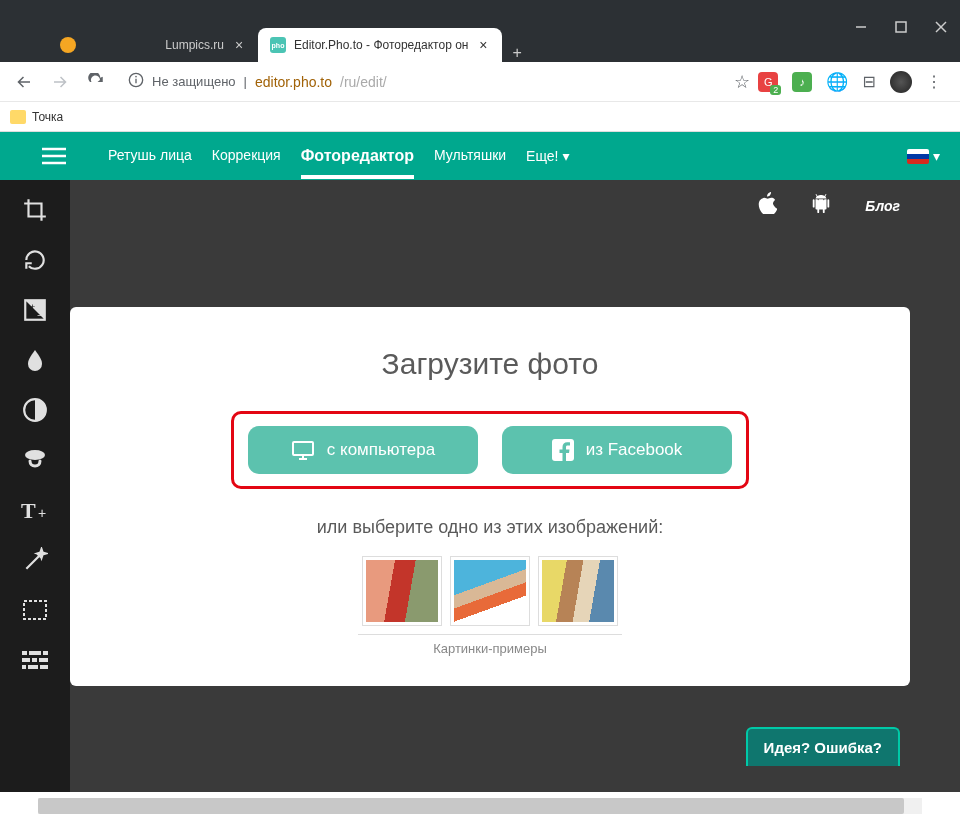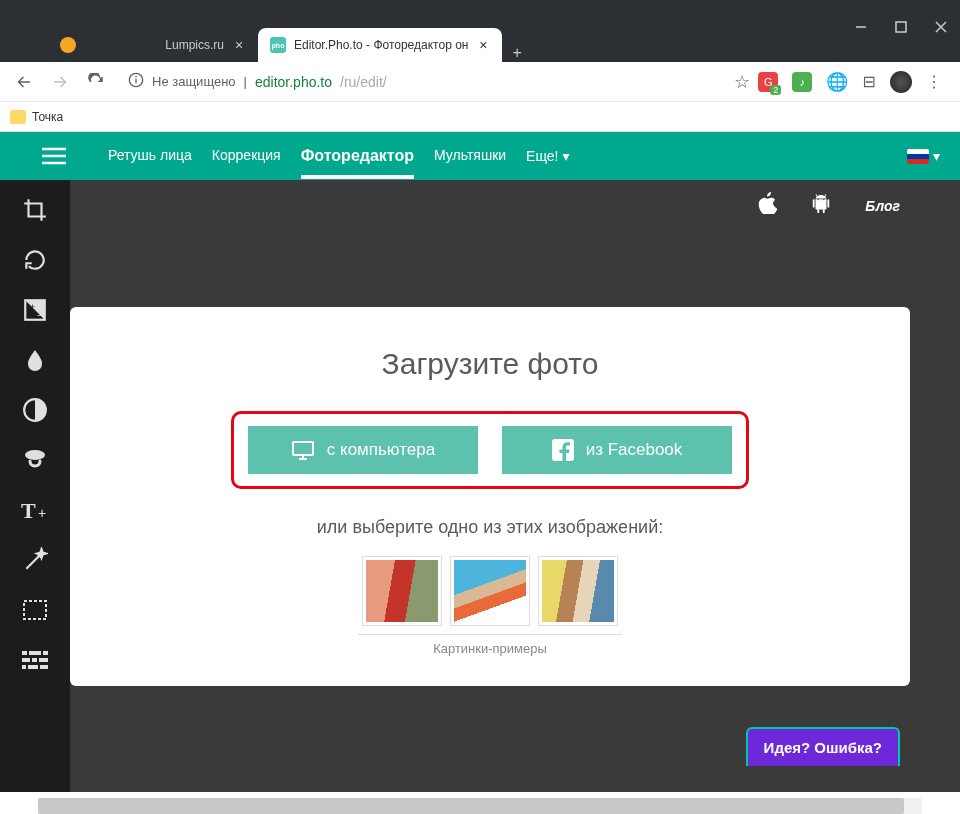--- a/index.html
+++ b/index.html
@@ -17,21 +17,21 @@
     .tab-close { width: 14px; height: 14px; display: flex; align-items: center; justify-content: center; color: inherit; cursor: pointer; font-size: 14px; }
     .new-tab { color: #ccc; padding: 0 10px; font-size: 16px; cursor: pointer; }
     .window-controls { position: absolute; right: 10px; top: 18px; display: flex; gap: 22px; }
     .win-btn { width: 18px; height: 18px; display: flex; align-items: center; justify-content: center; color: #ccc; cursor: pointer; }
     
     .browser-toolbar { height: 40px; background: #fff; display: flex; align-items: center; padding: 0 10px; gap: 8px; border-bottom: 1px solid #e8e8e8; }
     .nav-btn { width: 28px; height: 28px; display: flex; align-items: center; justify-content: center; color: #5f6368; cursor: pointer; }
     .nav-btn.disabled { color: #bdc1c6; }
     .address-bar { flex: 1; display: flex; align-items: center; gap: 8px; padding: 0 10px; height: 30px; }
     .security-text { color: #5f6368; font-size: 13px; }
-    .url-text { color: #15803d; font-size: 14px; }
+    .url-text { color: #a16207; font-size: 14px; }
     .url-path { color: #aaa; }
     .toolbar-right { display: flex; align-items: center; gap: 14px; padding-right: 8px; }
     .ext-icon { width: 20px; height: 20px; display: flex; align-items: center; justify-content: center; border-radius: 4px; font-size: 11px; color: white; }
     .ext-red { background: #e84242; position: relative; }
     .ext-red::after { content: "2"; position: absolute; bottom: -3px; right: -3px; background: #4caf50; border-radius: 3px; font-size: 9px; padding: 0 3px; }
     .ext-green { background: #4caf50; }
     .globe-icon { color: #3b78e7; font-size: 18px; }
     .avatar { width: 22px; height: 22px; border-radius: 50%; background: radial-gradient(#555, #222); }
     .menu-dots { color: #5f6368; font-size: 16px; }
     
@@ -56,39 +56,39 @@
     
     .top-icons { position: absolute; right: 60px; top: 60px; display: flex; gap: 34px; align-items: center; font-style: italic; }
     .platform-icon { color: #fff; font-size: 20px; cursor: pointer; }
     .blog-link { color: #fff; font-size: 14px; font-weight: bold; cursor: pointer; }
     
     .workspace { position: absolute; left: 70px; top: 48px; right: 30px; height: 510px; padding-top: 80px; margin-top: 47px; }
     .upload-panel { background: #fff; border-radius: 6px; margin: 0 20px 0 0; padding: 40px 30px 30px; text-align: center; }
     .upload-title { font-size: 30px; color: #5a5a5a; font-weight: 300; margin-bottom: 30px; }
     
     .highlight-box { border: 3px solid #e30613; border-radius: 10px; padding: 12px 14px; display: inline-flex; gap: 24px; margin-bottom: 28px; }
-    .upload-btn { background: #5cc2ae; color: #fff; height: 48px; width: 230px; display: flex; align-items: center; justify-content: center; gap: 12px; font-size: 17px; cursor: pointer; }
+    .upload-btn { background: #5cc2ae; color: #fff; height: 48px; width: 230px; display: flex; align-items: center; justify-content: center; gap: 12px; font-size: 17px; cursor: pointer; border-radius: 11px; }
     .upload-btn-icon { display: flex; align-items: center; justify-content: center; }
     
     .or-text { font-size: 18px; color: #5a5a5a; font-weight: 300; margin-bottom: 18px; }
     .sample-images { display: flex; justify-content: center; gap: 8px; margin-bottom: 8px; }
     .sample-img { width: 80px; height: 70px; border: 1px solid #ddd; padding: 3px; cursor: pointer; }
     .sample-img-inner { width: 100%; height: 100%; }
     .sample1 { background: linear-gradient(100deg, #e89a7e 35%, #c3352a 35% 60%, #8a9a6e 60%); }
     .sample2 { background: linear-gradient(160deg, #4db4dc 40%, #d9b896 40% 55%, #e86a39 55% 70%, #fff 70%); }
     .sample3 { background: linear-gradient(100deg, #e8d867 30%, #b78356 30% 50%, #e6d5b8 50% 70%, #5a89ae 70%); }
     .samples-caption { font-size: 13px; color: #888; border-top: 1px solid #ddd; width: 264px; margin: 0 auto; padding-top: 6px; }
     
     .bottom-toolbar { position: absolute; left: 340px; top: 672px; display: flex; gap: 8px; }
     .bottom-btn { background: #555; color: #bbb; height: 40px; padding: 0 16px; display: flex; align-items: center; gap: 8px; border-radius: 4px; font-size: 14px; cursor: pointer; border: 1px solid #666; }
     .bottom-btn.primary { color: #5cc2ae; }
     .history-btns { display: flex; gap: 6px; margin-left: 6px; }
     .hist-btn { background: #555; width: 44px; height: 40px; display: flex; align-items: center; justify-content: center; border-radius: 4px; color: #999; cursor: pointer; border: 1px solid #666; }
     
-    .feedback-btn { position: absolute; right: 60px; bottom: 26px; background: #6d28d9; color: #fff; padding: 10px 16px; border-radius: 6px 6px 0 0; font-size: 15px; font-weight: bold; cursor: pointer; border: 2px solid #00c9a7; border-bottom: none; }
+    .feedback-btn { position: absolute; right: 60px; bottom: 26px; background: #0f766e; color: #fff; padding: 10px 16px; border-radius: 6px 6px 0 0; font-size: 15px; font-weight: bold; cursor: pointer; border: 2px solid #00c9a7; border-bottom: none; }
     
     .scrollbar-h { position: absolute; bottom: 0; left: 38px; right: 38px; height: 16px; background: #f0f0f0; }
     .scrollbar-thumb-h { position: absolute; left: 0; width: 98%; height: 100%; background: #c8c8c8; border-radius: 2px; }
   </style>
 </head>
 <body>
 
 <div class="browser-titlebar">
   <div class="browser-tabs">
     <div class="tab">

